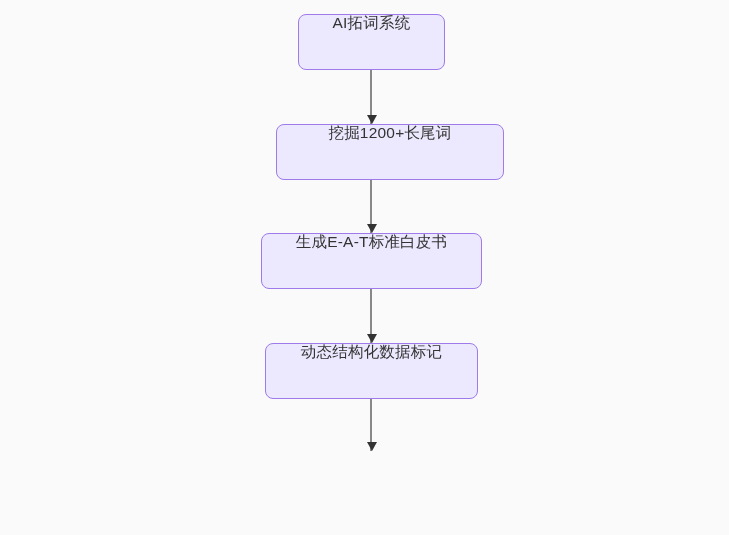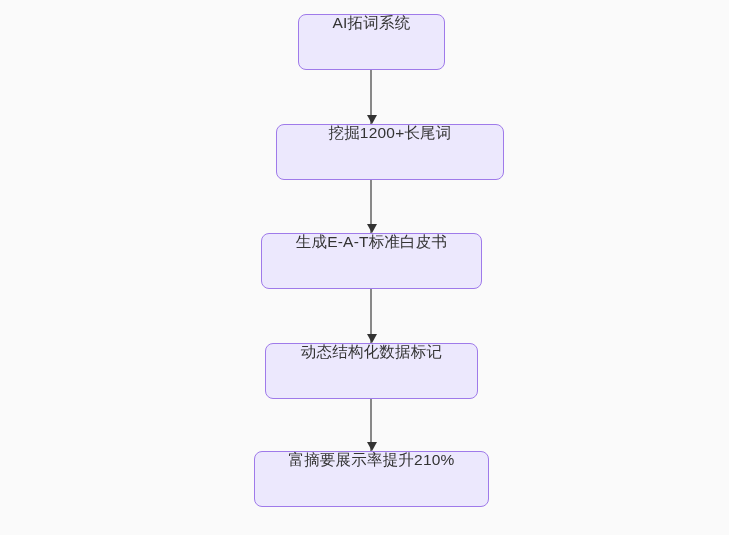--- a/index.html
+++ b/index.html
@@ -85,17 +85,14 @@
   </div>
   <div class="node" style="left: 276px; top: 124px; width: 228px; height: 56px; background: rgb(236, 232, 253); border-color: rgb(159, 122, 234); color: rgb(51, 51, 51);">
     <span class="node-label">挖掘1200+长尾词</span>
   </div>
   <div class="node" style="left: 261px; top: 233px; width: 221px; height: 56px; background: rgb(236, 232, 253); border-color: rgb(159, 122, 234); color: rgb(51, 51, 51);">
     <span class="node-label">生成E-A-T标准白皮书</span>
   </div>
   <div class="node" style="left: 265px; top: 343px; width: 213px; height: 56px; background: rgb(236, 232, 253); border-color: rgb(159, 122, 234); color: rgb(51, 51, 51);">
     <span class="node-label">动态结构化数据标记</span>
   </div>
-  <div class="node" style="left: 254px; top: 451px; width: 235px; height: 56px; background: rgb(236, 232, 253); border-color: rgb(159, 122, 234); color: rgb(51, 51, 51);">
-    <span class="node-label">富摘要展示率提升210%</span>
-  </div>
 
 </div>
 
 </body></html>

